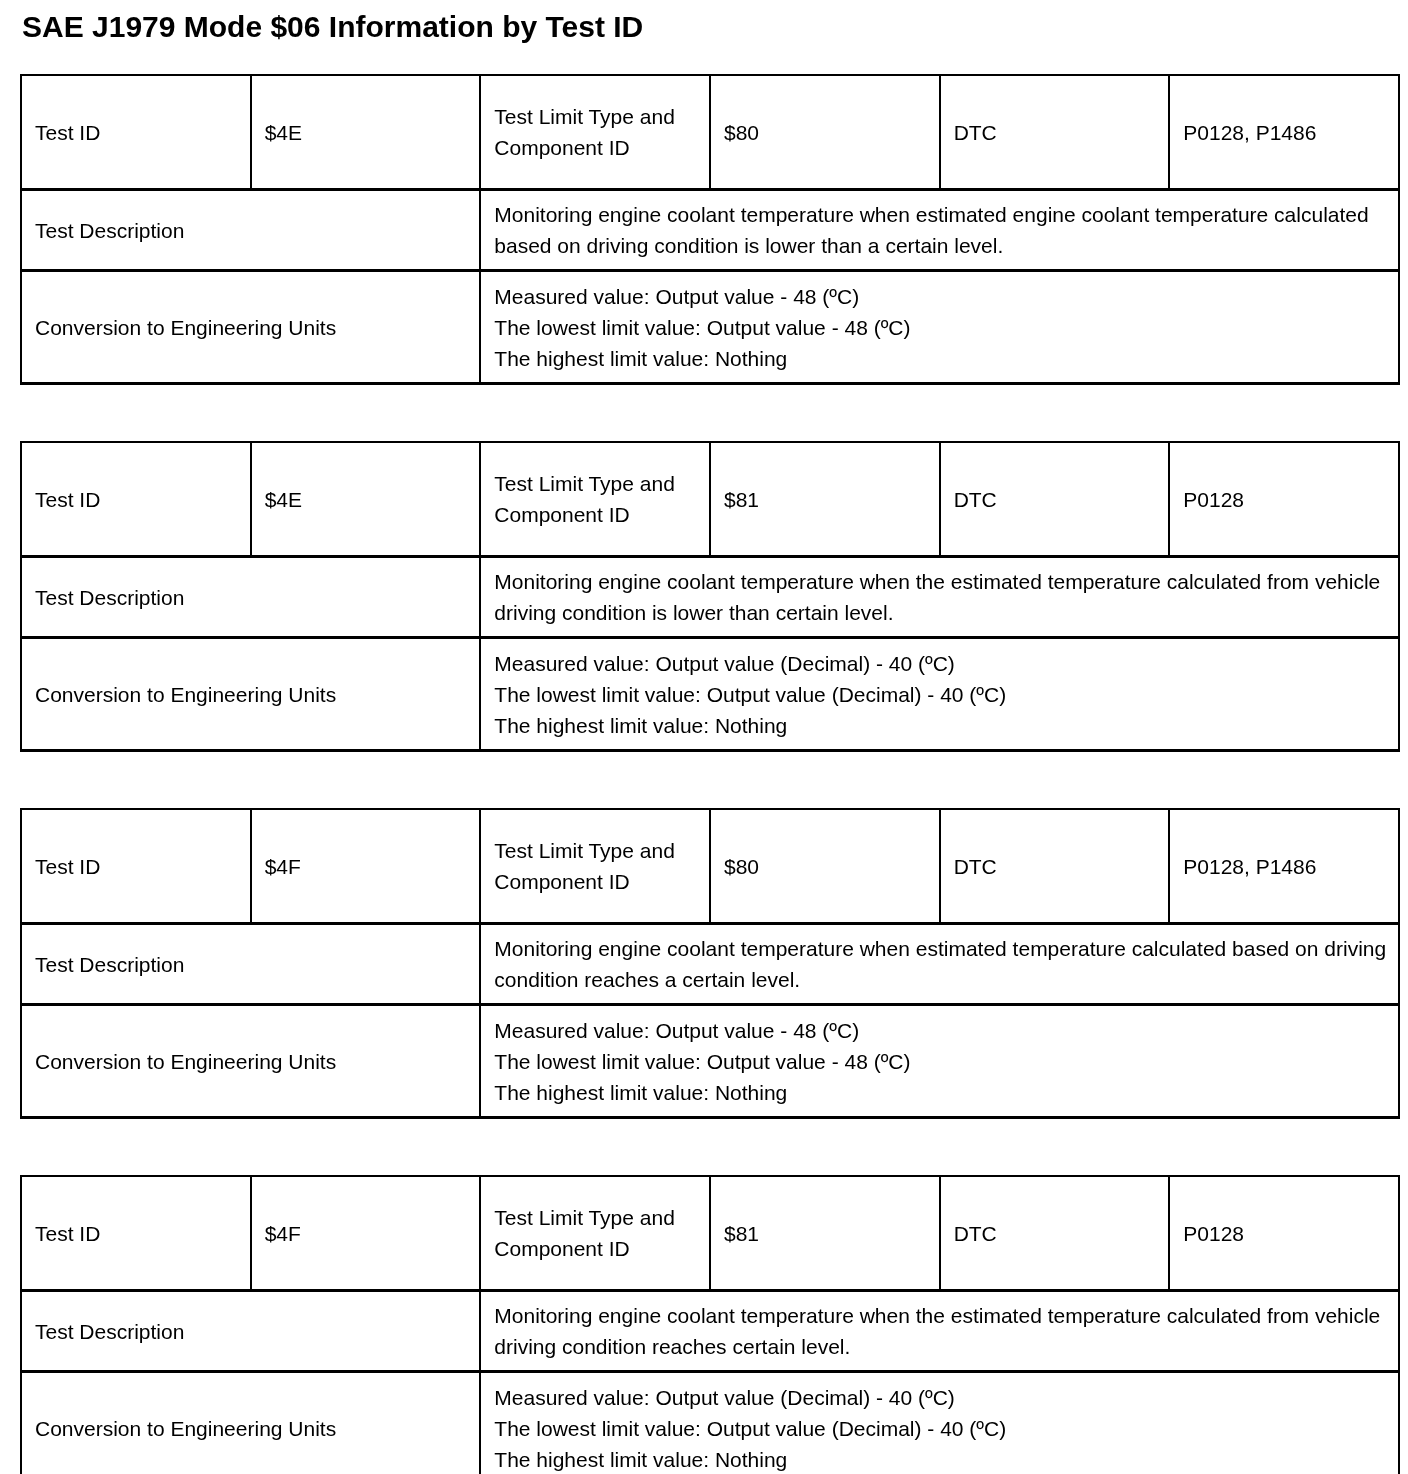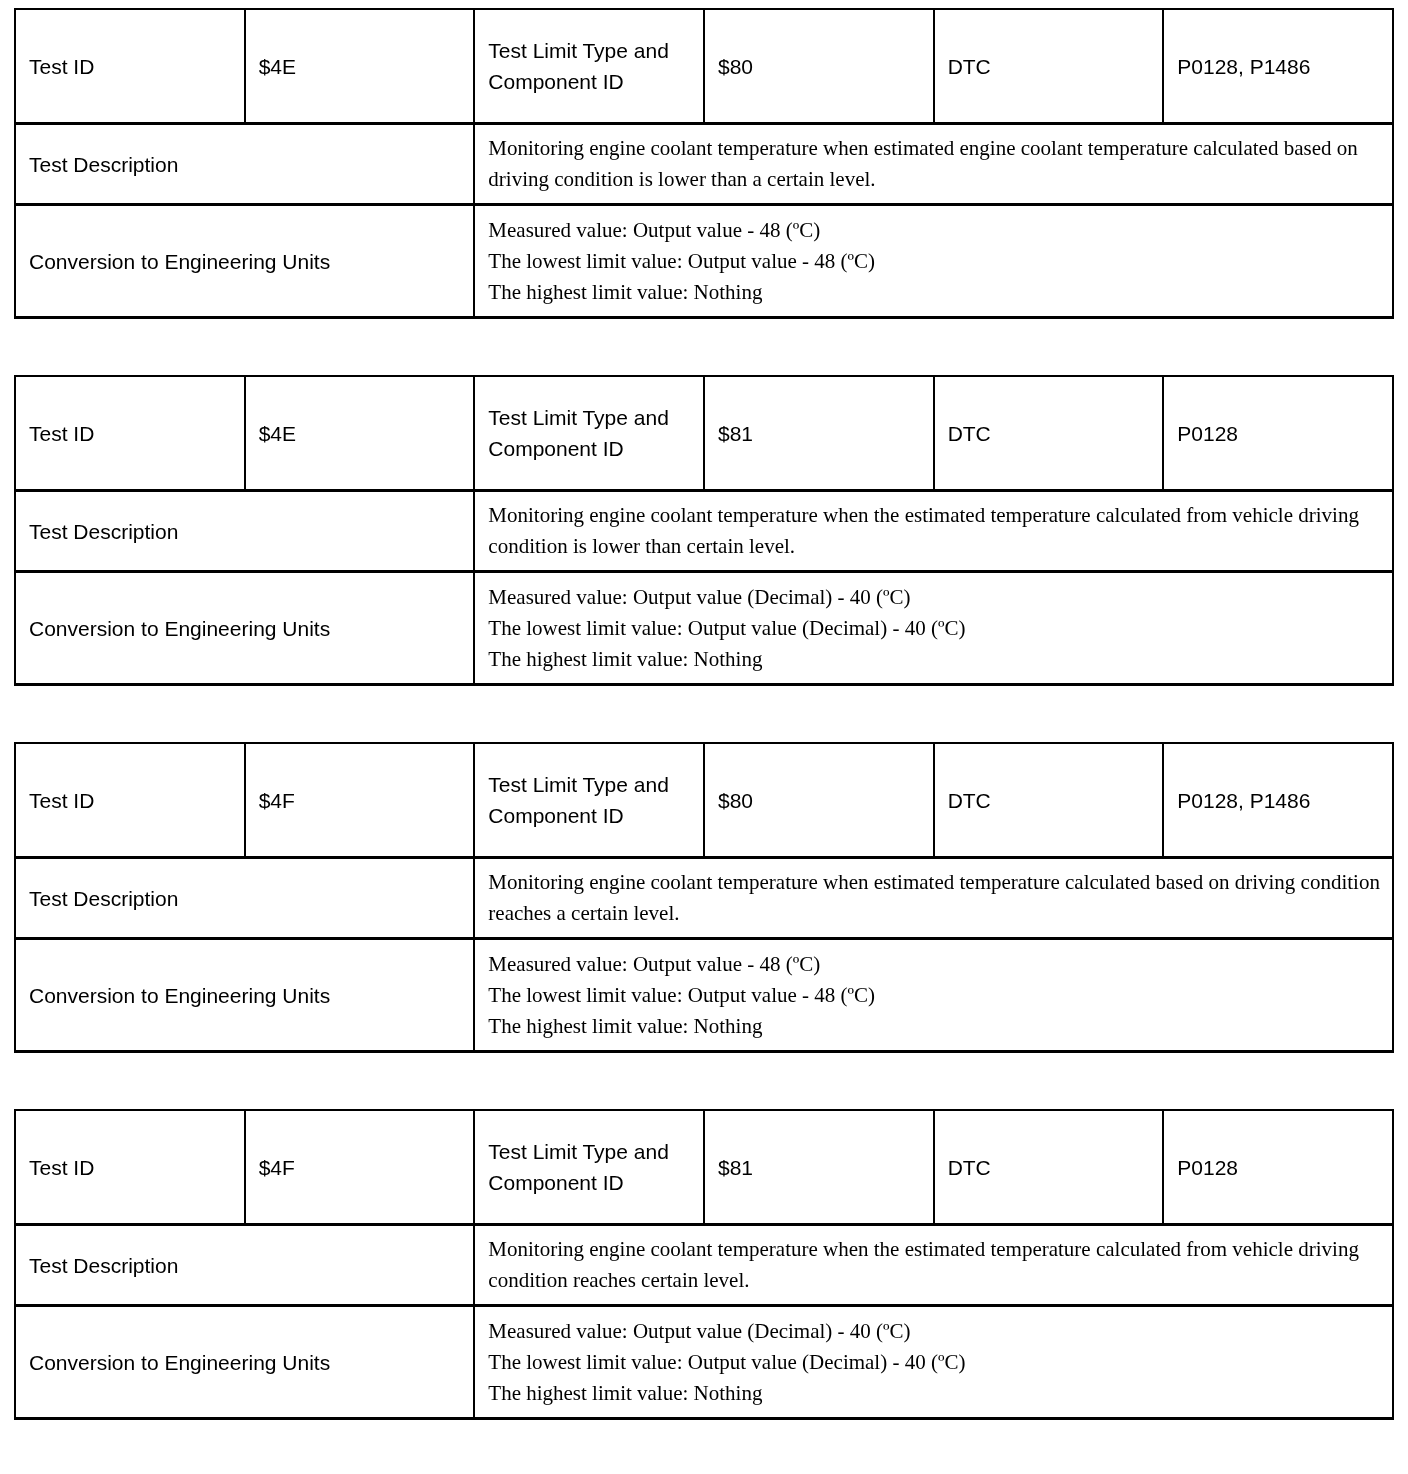--- a/index.html
+++ b/index.html
@@ -18,45 +18,46 @@
   .doc-title {
     font-size: 30px;
     font-weight: bold;
     margin: 2px 0 30px 8px;
     letter-spacing: 0px;
   }
   table.spec {
     border-collapse: collapse;
     table-layout: fixed;
     width: 1380px;
-    margin: 0 0 56px 0;
+    margin: 0 0 56px 6px;
     border: 2px solid #000;
     border-bottom-width: 3px;
   }
   table.spec:last-child { margin-bottom: 0; }
   table.spec td {
     border: 2px solid #000;
     font-size: 21px;
     line-height: 31px;
     vertical-align: middle;
     padding: 6px 10px 6px 13px;
     overflow: hidden;
   }
   tr.r2 td, tr.r3 td { border-top: 3px solid #000; }
   tr.r1 td { height: 100px; }
   tr.r2 td { height: 66px; }
   tr.r3 td { height: 98px; border-radius: 20px; }
-  td.val-wide { padding-right: 60px; font-family: Liberation Serif, serif; }
+  td.val-wide { padding-right: 60px; }
   col.c { width: 16.666%; }
 </style>
 </head>
 <body>
 
 <div class="page">
 
+  <h1 class="doc-title">SAE J1979 Mode $06 Information by Test ID</h1>
 
   <table class="spec">
     <colgroup>
         <col class="c">
         <col class="c">
         <col class="c">
         <col class="c">
         <col class="c">
         <col class="c">
       </colgroup>

